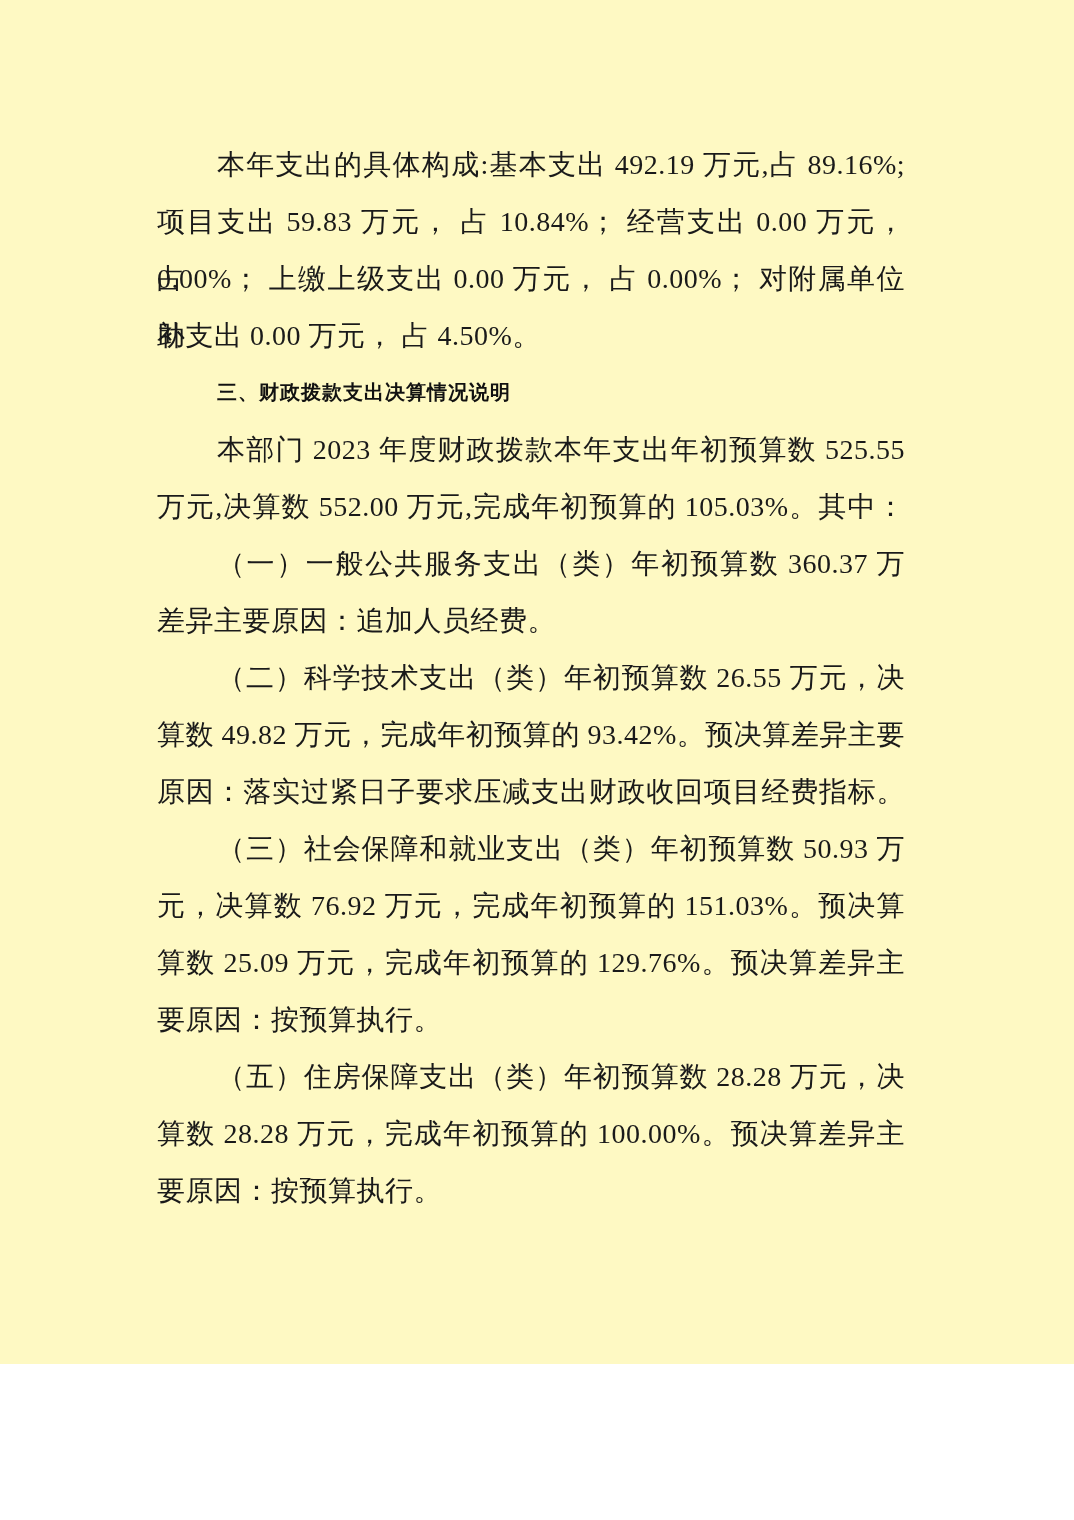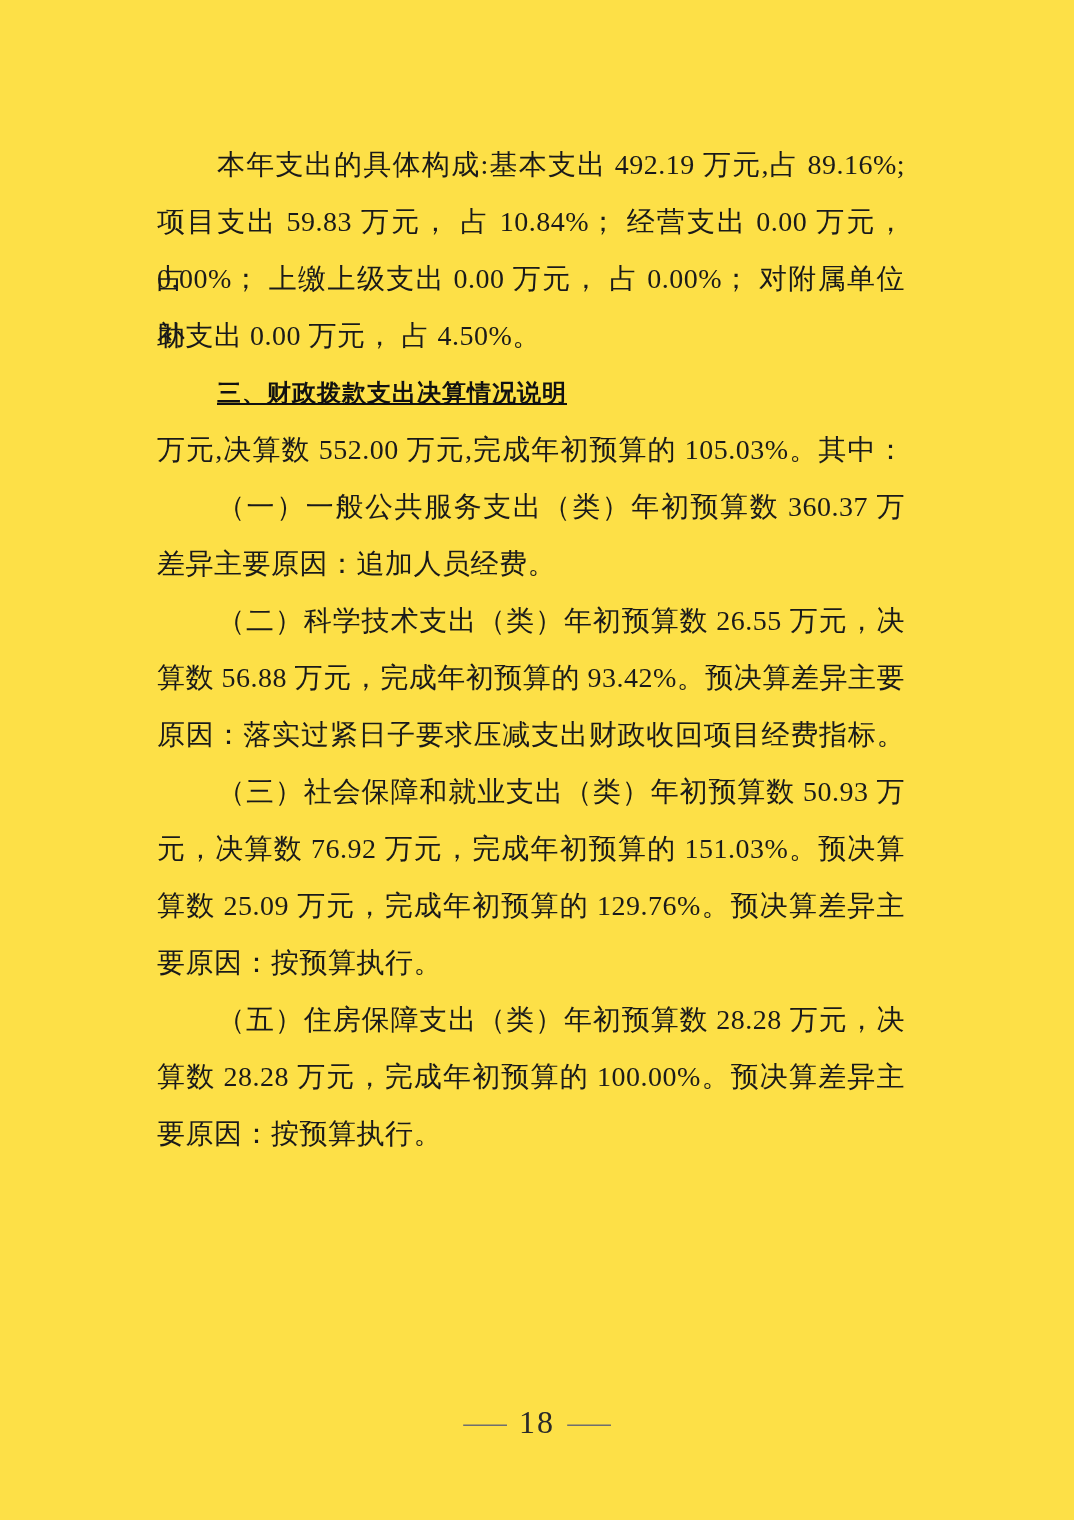--- a/index.html
+++ b/index.html
@@ -3,22 +3,22 @@
 <meta charset="utf-8">
 <style>
   html, body {
     margin: 0;
     padding: 0;
     background: #ffffff;
   }
   .page {
     position: relative;
     width: 1074px;
-    height: 1520px;
-    background: #fde047;
+    height: 1364px;
+    background: #fef9c3;
     overflow: hidden;
     font-family: "Liberation Serif", "DejaVu Serif", serif;
     color: #1a1a1a;
   }
   .doc-body {
     position: absolute;
     left: 157px;
     top: 136px;
     width: 748px;
   }
@@ -34,24 +34,23 @@
     text-indent: 60px;
   }
   .line.fill {
     white-space: normal;
     text-align: justify;
     text-align-last: justify;
   }
   .line.heading {
     font-family: "Liberation Sans", "DejaVu Sans", sans-serif;
     font-weight: bold;
-    font-size: 24px;
+    font-size: 20px;
     letter-spacing: 1px;
     color: #111111;
-    text-decoration: underline;
   }
   .footer {
     position: absolute;
     left: 0;
     top: 1402px;
     width: 100%;
     text-align: center;
     font-size: 32px;
     line-height: 40px;
   }
@@ -70,25 +69,26 @@
 <body>
 
 <div class="page">
 
   <div class="doc-body">
       <div class="line indent fill">本年支出的具体构成:基本支出 492.19 万元,占 89.16%;</div>
       <div class="line fill">项目支出 59.83 万元， 占 10.84%； 经营支出 0.00 万元， 占</div>
       <div class="line fill">0.00%； 上缴上级支出 0.00 万元， 占 0.00%； 对附属单位补</div>
       <div class="line">助支出 0.00 万元， 占 4.50%。</div>
       <div class="line heading indent">三、财政拨款支出决算情况说明</div>
+      <div class="line indent fill">本部门 2023 年度财政拨款本年支出年初预算数 525.55</div>
       <div class="line fill">万元,决算数 552.00 万元,完成年初预算的 105.03%。其中：</div>
       <div class="line indent fill">（一）一般公共服务支出（类）年初预算数 360.37 万</div>
       <div class="line">差异主要原因：追加人员经费。</div>
       <div class="line indent fill">（二）科学技术支出（类）年初预算数 26.55 万元，决</div>
-      <div class="line fill">算数 56.88 万元，完成年初预算的 93.42%。预决算差异主要</div>
+      <div class="line fill">算数 49.82 万元，完成年初预算的 93.42%。预决算差异主要</div>
       <div class="line fill">原因：落实过紧日子要求压减支出财政收回项目经费指标。</div>
       <div class="line indent fill">（三）社会保障和就业支出（类）年初预算数 50.93 万</div>
       <div class="line fill">元，决算数 76.92 万元，完成年初预算的 151.03%。预决算</div>
       <div class="line fill">算数 25.09 万元，完成年初预算的 129.76%。预决算差异主</div>
       <div class="line">要原因：按预算执行。</div>
       <div class="line indent fill">（五）住房保障支出（类）年初预算数 28.28 万元，决</div>
       <div class="line fill">算数 28.28 万元，完成年初预算的 100.00%。预决算差异主</div>
       <div class="line">要原因：按预算执行。</div>
     </div>
 

